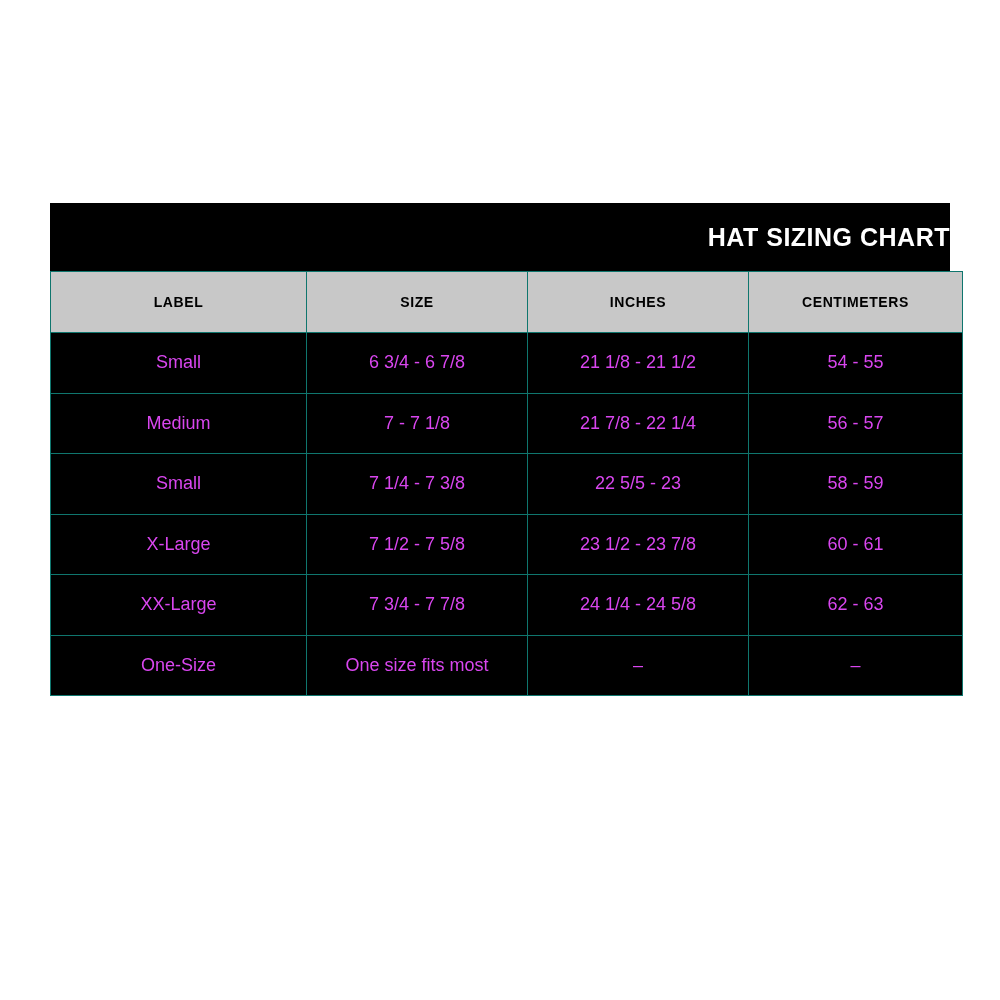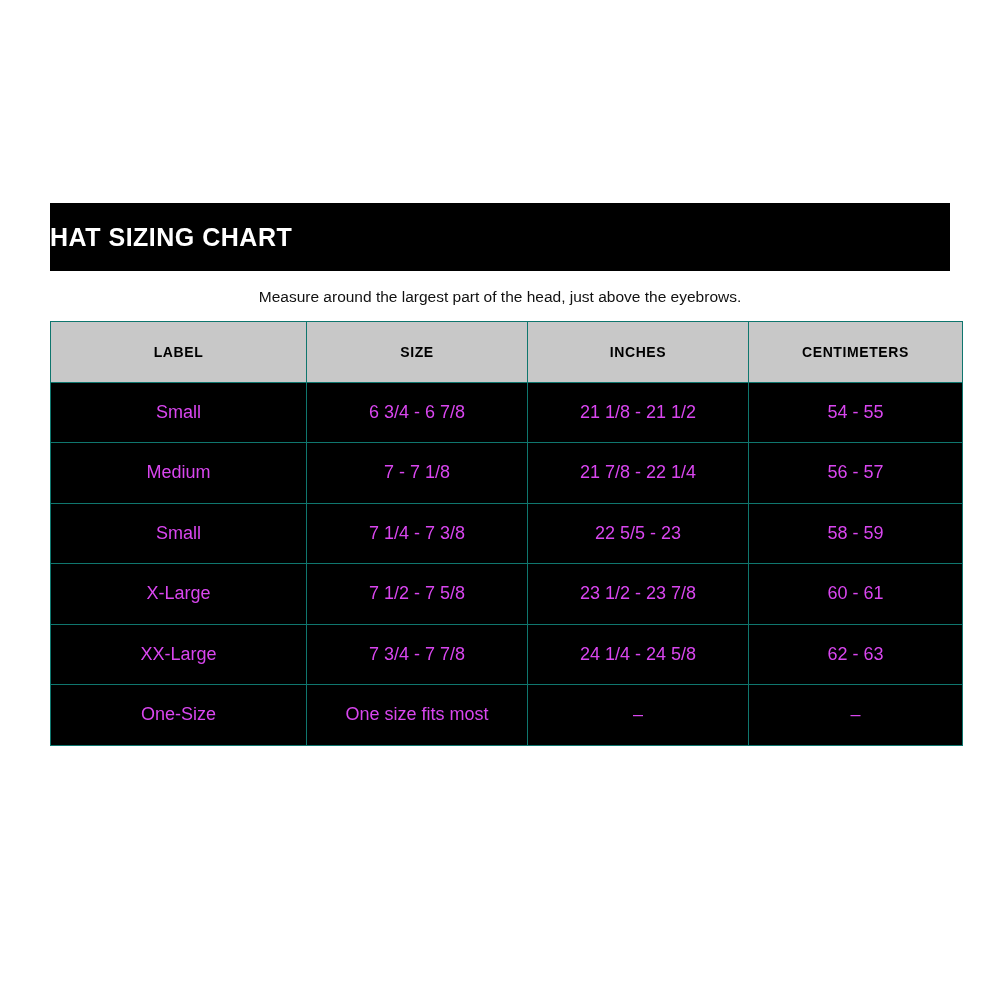--- a/index.html
+++ b/index.html
@@ -28,21 +28,21 @@
     top: 203px;
     width: 900px;
   }
 
   .chart-title-bar {
     background: #000000;
     color: #ffffff;
     height: 68px;
     display: flex;
     align-items: center;
-    justify-content: flex-start;
+    justify-content: flex-end;
   }
 
   .chart-title {
     font-size: 25px;
     font-weight: bold;
     letter-spacing: 0.5px;
     text-transform: uppercase;
   }
 
   .chart-subtitle {
@@ -97,21 +97,20 @@
 </head>
 <body>
 
 <div class="page">
   <div class="chart-wrap">
 
     <div class="chart-title-bar">
       <span class="chart-title">HAT SIZING CHART</span>
     </div>
 
-    <div class="chart-subtitle">Measure around the largest part of the head, just above the eyebrows.</div>
 
     <table class="sizing-table">
       <thead>
         <tr>
           <th>LABEL</th>
           <th>SIZE</th>
           <th>INCHES</th>
           <th>CENTIMETERS</th>
         </tr>
       </thead>

